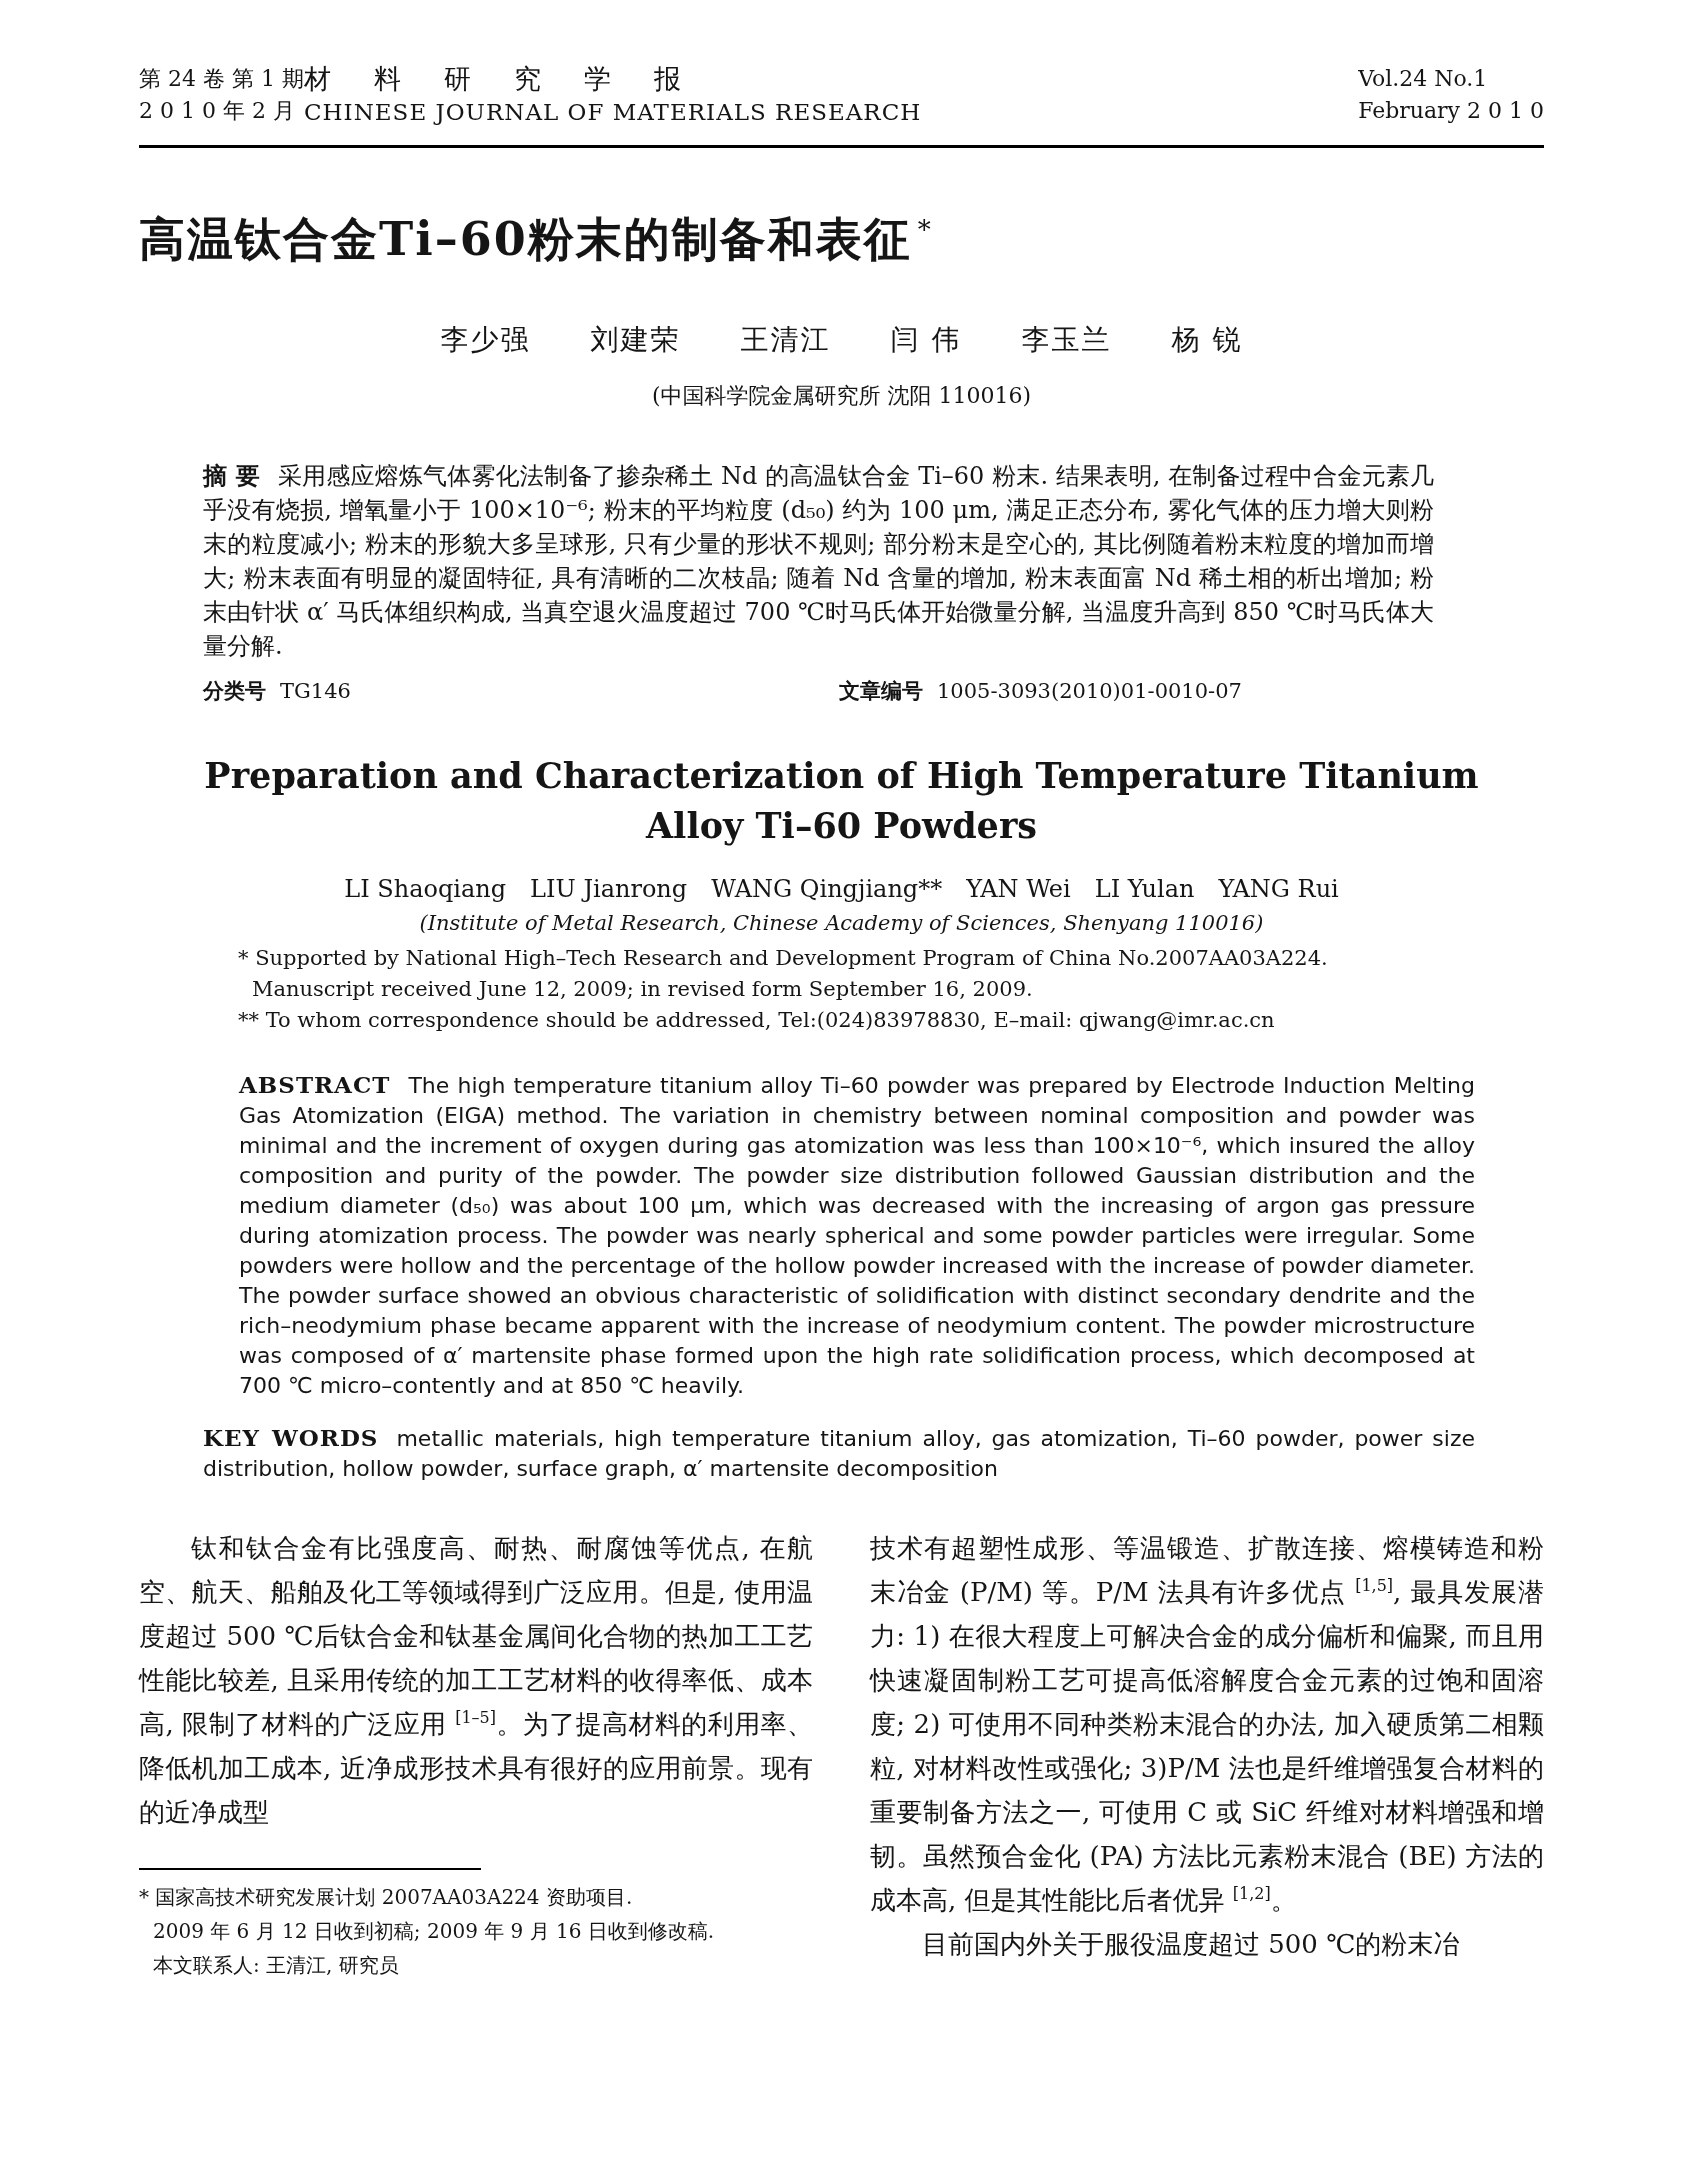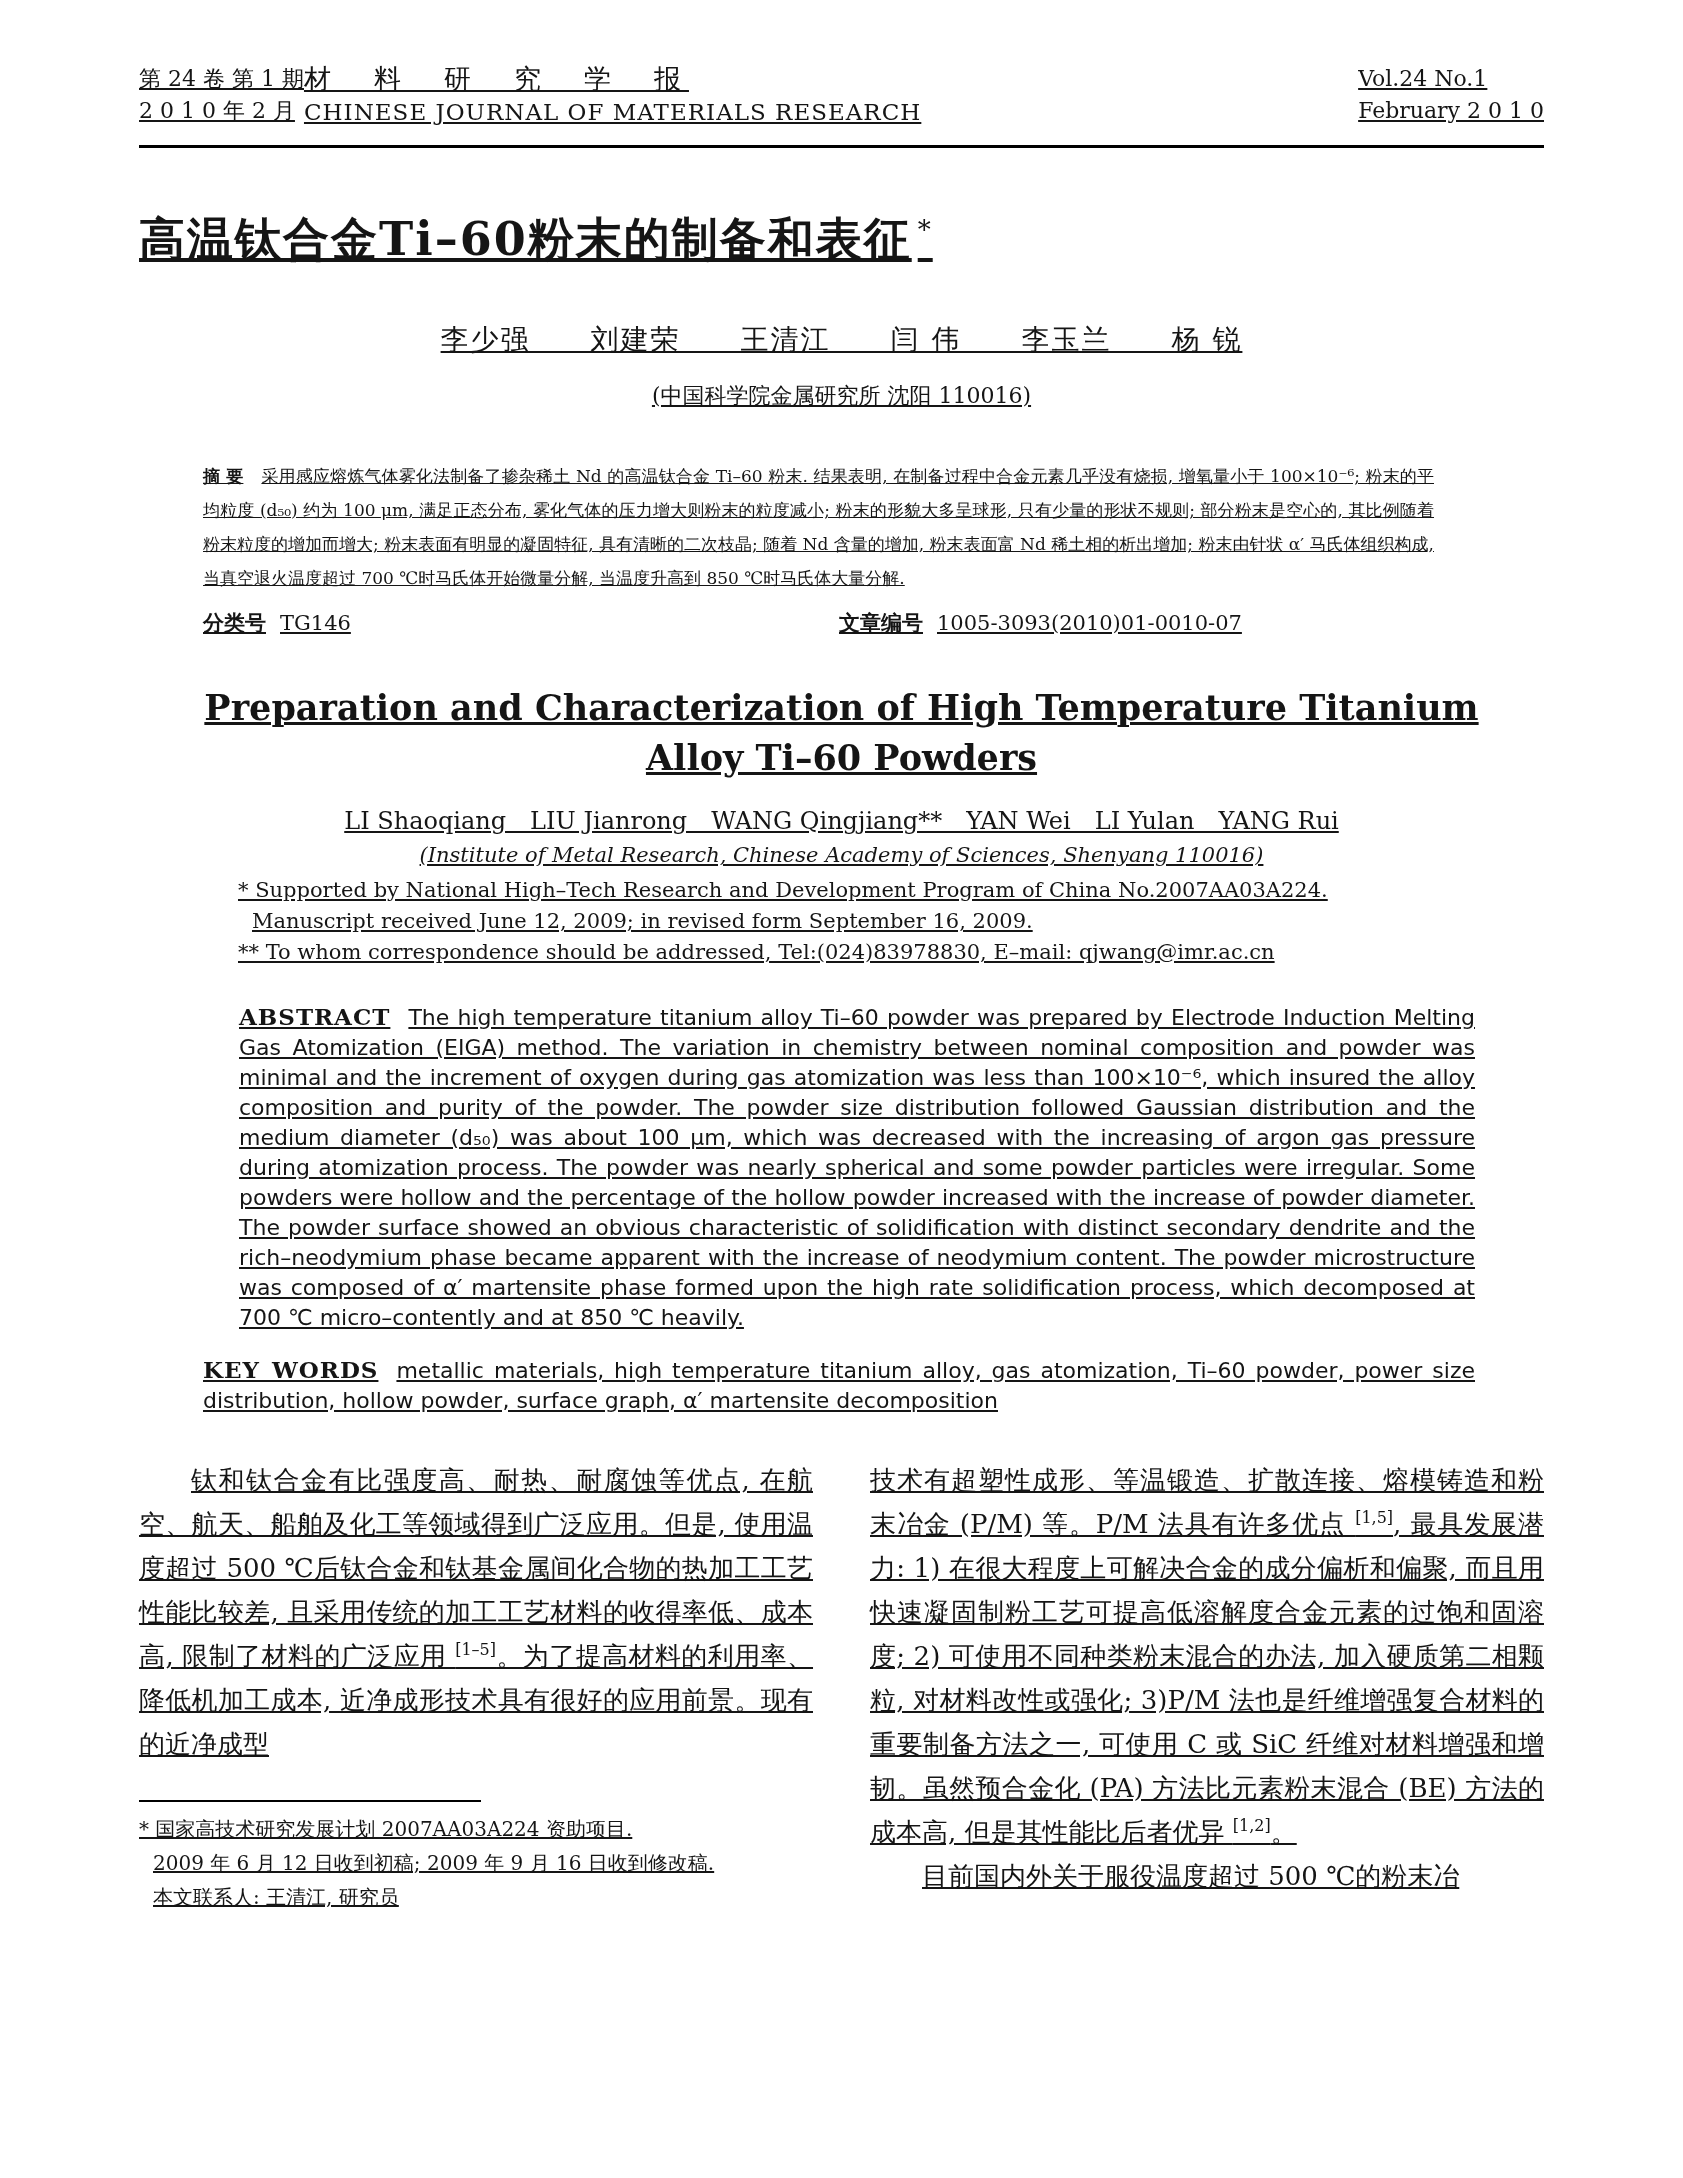--- a/index.html
+++ b/index.html
@@ -3,37 +3,37 @@
 <meta charset="utf-8">
 <style>
   * { margin:0; padding:0; box-sizing:border-box; }
   html,body { background:#ffffff; }
   body {
     width:1683px; height:2178px;
     color:#151515;
     font-family:"DejaVu Serif","Liberation Serif",serif;
     overflow:hidden;
   }
-  .page { width:1683px; height:2178px; padding:63px 139px 0 139px; overflow:hidden;text-decoration:underline; }
+  .page { width:1683px; height:2178px; padding:63px 139px 0 139px; overflow:hidden; }
 
   
   .journal-header { display:flex; justify-content:space-between; align-items:flex-start; }
   .jh-left, .jh-right { font-size:22px; line-height:32px; white-space:nowrap; }
   .jh-center { flex:1; }
   .jh-cn { font-size:27px; line-height:32px; letter-spacing:8px; }
   .jh-en { font-size:23px; line-height:34px; letter-spacing:1px; }
   .header-rule { border:none; border-top:3px solid #000; margin-top:16px; }
 
   
   .cn-title { margin-top:61px; font-size:46px; font-weight:700; letter-spacing:2px; }
   .title-star { font-size:26px; vertical-align:super; margin-left:6px; font-weight:400; }
   .cn-authors { margin-top:50px; text-align:center; font-size:28px; letter-spacing:2px; }
   .cn-affil { margin-top:22px; text-align:center; font-size:22px; }
 
-  .cn-abstract { margin:48px 110px 0 64px; font-size:17px; line-height:34px; text-align:justify; }
+  .cn-abstract { margin:48px 110px 0 64px; font-size:24px; line-height:34px; text-align:justify; }
   .para-label { font-weight:700; margin-right:18px; }
   .cn-keywords { margin:10px 69px 0 64px; font-size:21px; line-height:32px; }
   .cn-meta { margin:14px 69px 0 64px; display:grid; grid-template-columns:1fr 1fr; font-size:21px; }
   .meta-item .para-label { margin-right:14px; }
 
   
   .en-title { margin-top:46px; text-align:center; font-size:35px; font-weight:700; line-height:50px; }
   .en-authors { margin-top:22px; text-align:center; font-size:24px; }
   .en-affil { margin-top:6px; text-align:center; font-style:italic; font-size:21px; }
   .en-notes { margin:8px 0 0 99px; font-size:21px; line-height:31px; }

